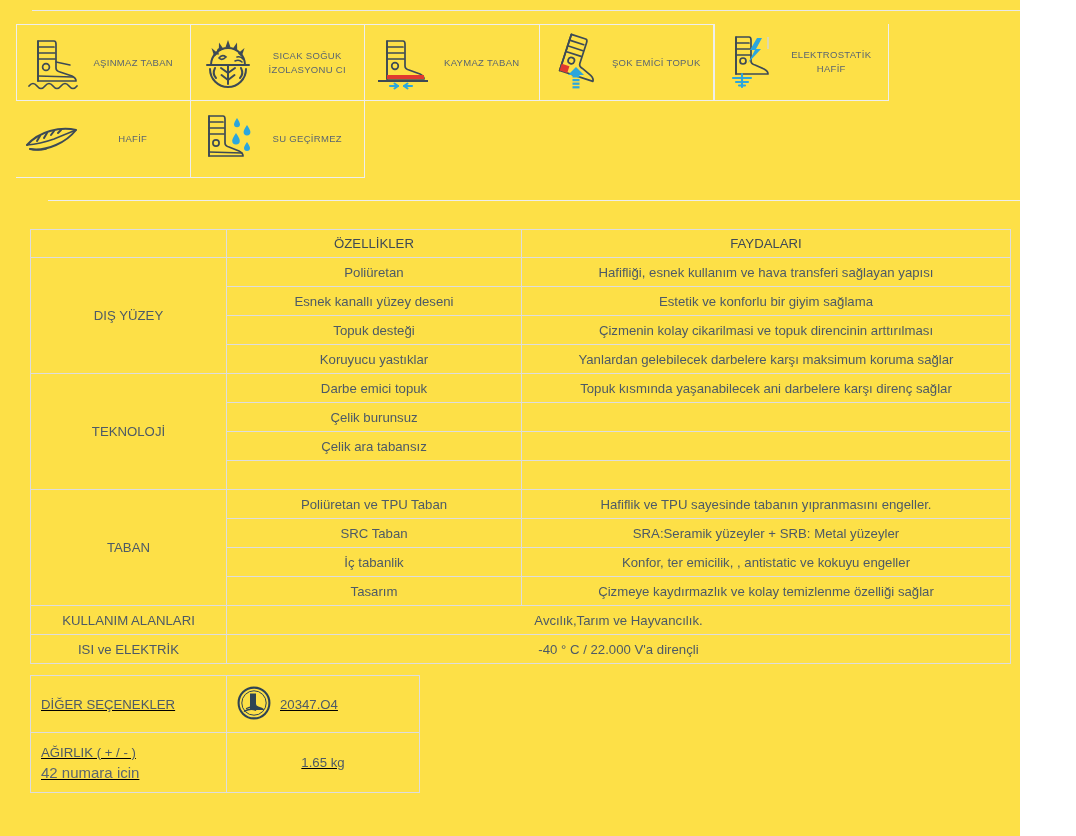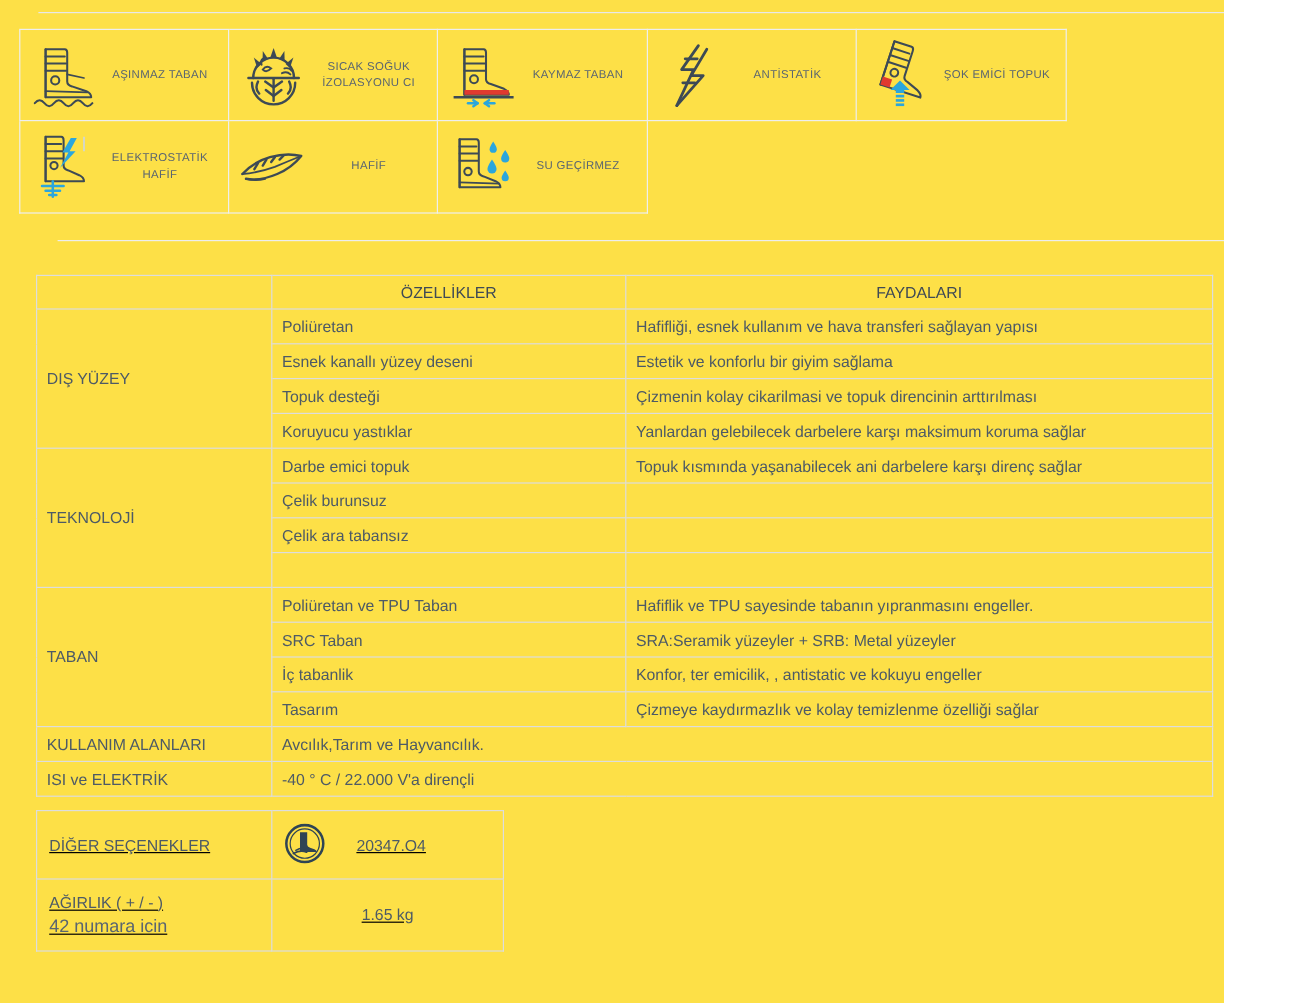--- a/index.html
+++ b/index.html
@@ -83,21 +83,21 @@
     table-layout: fixed;
   }
   .spec-table td, .spec-table th {
     border: 1px solid #dddddd;
     padding: 0 8px;
     font-weight: normal;
     font-size: 13.2px;
     color: #4d5a66;
     height: 29px;
     vertical-align: middle;
-    text-align: left;
+    text-align: center;
   }
   .col-a { width: 196px; }
   .col-b { width: 295px; }
   .col-c { width: 489px; }
   .spec-table thead td { text-align: center; color: #3f4a55; height: 28px; margin-left: 20px; }
   .group-cell {
     font-size: 13.2px;
     color: #4d5a66;
     vertical-align: middle;
   }
@@ -119,21 +119,21 @@
     color: #4d5a66;
     vertical-align: middle;
   }
   .bt-col-a { width: 196px; }
   .bt-col-b { width: 193px; }
   .row-options td { height: 57px; }
   .row-weight td { height: 60px; }
   .opt-inner {
     display: flex;
     align-items: center;
-    gap: 26px;
+    gap: 9px;
   }
   .opt-code { font-size: 13.2px; color: #4d5a66; }
   .weight-sub {
     display: block;
     font-size: 15px;
     color: #5a6570;
     margin-top: 4px;
   }
   .weight-val {
     text-align: center;
@@ -209,32 +209,20 @@
             <path d="M18 51 L26 51"></path>
             <path d="M26 51 L22.5 48.5 M26 51 L22.5 53.5"></path>
             <path d="M40 51 L32 51"></path>
             <path d="M32 51 L35.5 48.5 M32 51 L35.5 53.5"></path>
           </g>
         </svg>
       </span>
       <span class="feature-label">KAYMAZ TABAN</span>
     </div>
 
-    <div class="feature-cell row-top">
-      <span class="feature-icon">
-        <svg width="44" height="56" viewBox="0 0 44 56">
-          <g fill="none" stroke="#3d4a55" stroke-width="2.3" stroke-linejoin="round" stroke-linecap="round">
-            <path d="M27 3 L13 23 L23 23 L9 53"></path>
-            <path d="M9 53 L31 28 L21 28 L34 6"></path>
-            <path d="M16 14 L26 14 M14 34 L24 34"></path>
-          </g>
-        </svg>
-      </span>
-      <span class="feature-label">ANTİSTATİK</span>
-    </div>
 
     <div class="feature-cell row-top">
       <span class="feature-icon">
         <svg width="58" height="60" viewBox="0 0 58 60">
           <g transform="rotate(18 28 26)">
             <g fill="none" stroke="#3d4a55" stroke-width="1.7" stroke-linejoin="round" stroke-linecap="round">
               <path d="M16 4 L31 4 Q33 4 33 7 L33 29 Q33 32 37 33 L47 37 Q51 39 51 42 L16 42 Z"></path>
               <path d="M16 4 L16 42"></path>
               <path d="M16 10 L31 10 M16 16 L32 16 M16 22 L32 22"></path>
               <circle cx="24" cy="29" r="3.2"></circle>

